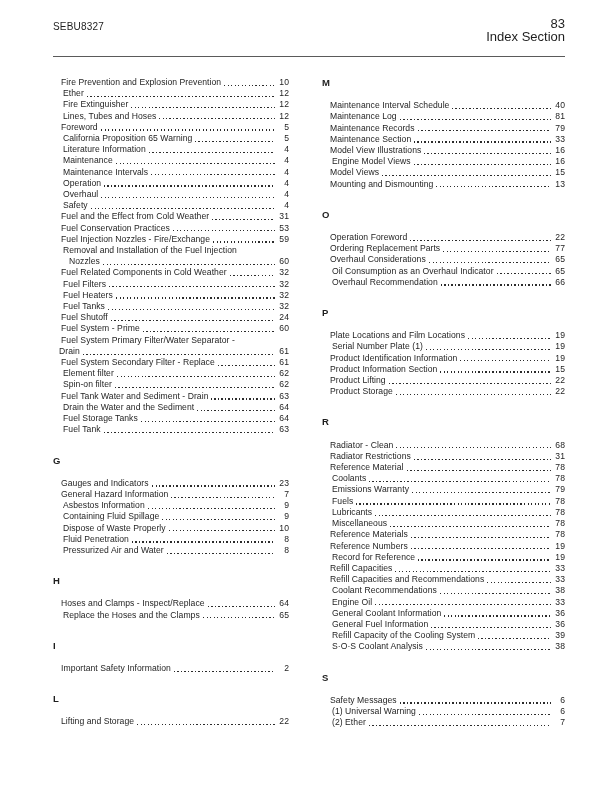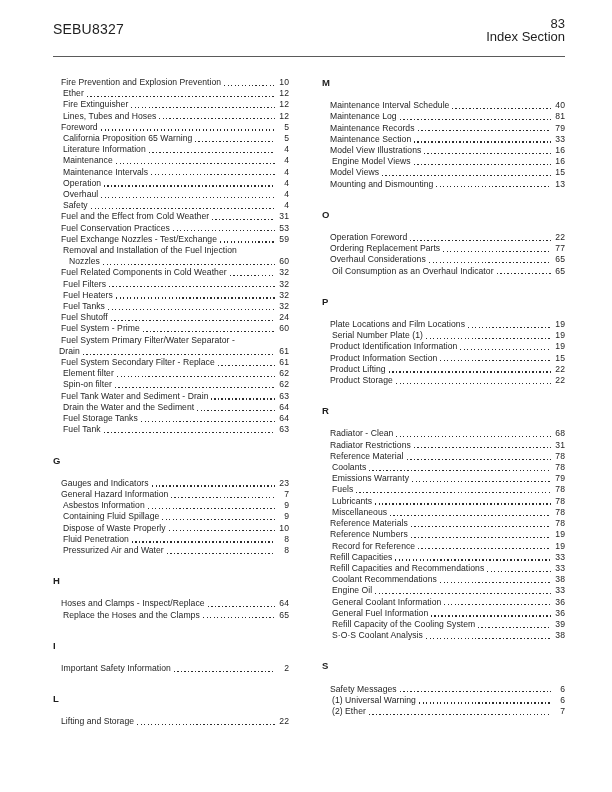--- a/index.html
+++ b/index.html
@@ -1,21 +1,21 @@
 <!DOCTYPE html>
 <html><head>
 <meta charset="utf-8">
 <style>
   html,body{margin:0;padding:0;background:#e8e8e8}
   .page{
     position:relative;width:612px;height:792px;margin:0 auto;
     background:#ffffff;overflow:hidden;
     font-family:"Liberation Sans", sans-serif;color:#1e1e1e;
   }
-  .hdr-left{position:absolute;left:53px;top:21px;font-size:14px;letter-spacing:.2px}
+  .hdr-left{position:absolute;left:53px;top:21px;font-size:10px;letter-spacing:.2px}
   .hdr-right{position:absolute;right:47px;top:17px;text-align:right;font-size:13px;line-height:13px}
   .rule{position:absolute;left:53px;right:47px;top:56px;height:1px;background:#5a5a5a}
   .col{position:absolute;top:77px;font-size:8.6px;line-height:11.2px;letter-spacing:.05px}
   .col-left{left:53px;width:236px}
   .col-right{left:322px;width:243px}
   .heading{font-weight:bold;font-size:9.5px;margin:19px 0 12px 0}
   .block:first-child .heading{margin-top:0}
   .entry{display:flex;align-items:baseline;white-space:nowrap}
   .ind-main{padding-left:8px}
   .ind-sub{padding-left:10px}
@@ -106,21 +106,21 @@
           <span class="label">Fuel and the Effect from Cold Weather</span>
           <span class="dots"></span>
           <span class="pnum">31</span>
         </div>
         <div class="entry ind-main">
           <span class="label">Fuel Conservation Practices</span>
           <span class="dots"></span>
           <span class="pnum">53</span>
         </div>
         <div class="entry ind-main">
-          <span class="label">Fuel Exchange Nozzles - Test/Exchange</span>
+          <span class="label">Fuel Injection Nozzles - Fire/Exchange</span>
           <span class="dots"></span>
           <span class="pnum">59</span>
         </div>
         <div class="entry ind-sub">
           <span class="label">Removal and Installation of the Fuel Injection</span>
         </div>
         <div class="entry ind-cont-sub">
           <span class="label">Nozzles</span>
           <span class="dots"></span>
           <span class="pnum">60</span>
@@ -325,20 +325,25 @@
         </div>
         <div class="entry ind-main">
           <span class="label">Overhaul Considerations</span>
           <span class="dots"></span>
           <span class="pnum">65</span>
         </div>
         <div class="entry ind-sub">
           <span class="label">Oil Consumption as an Overhaul Indicator</span>
           <span class="dots"></span>
           <span class="pnum">65</span>
+        </div>
+        <div class="entry ind-sub">
+          <span class="label">Overhaul Recommendation</span>
+          <span class="dots"></span>
+          <span class="pnum">66</span>
         </div>
       </div>
       <div class="block">
         <div class="heading">P</div>
         <div class="entry ind-main">
           <span class="label">Plate Locations and Film Locations</span>
           <span class="dots"></span>
           <span class="pnum">19</span>
         </div>
         <div class="entry ind-sub">

